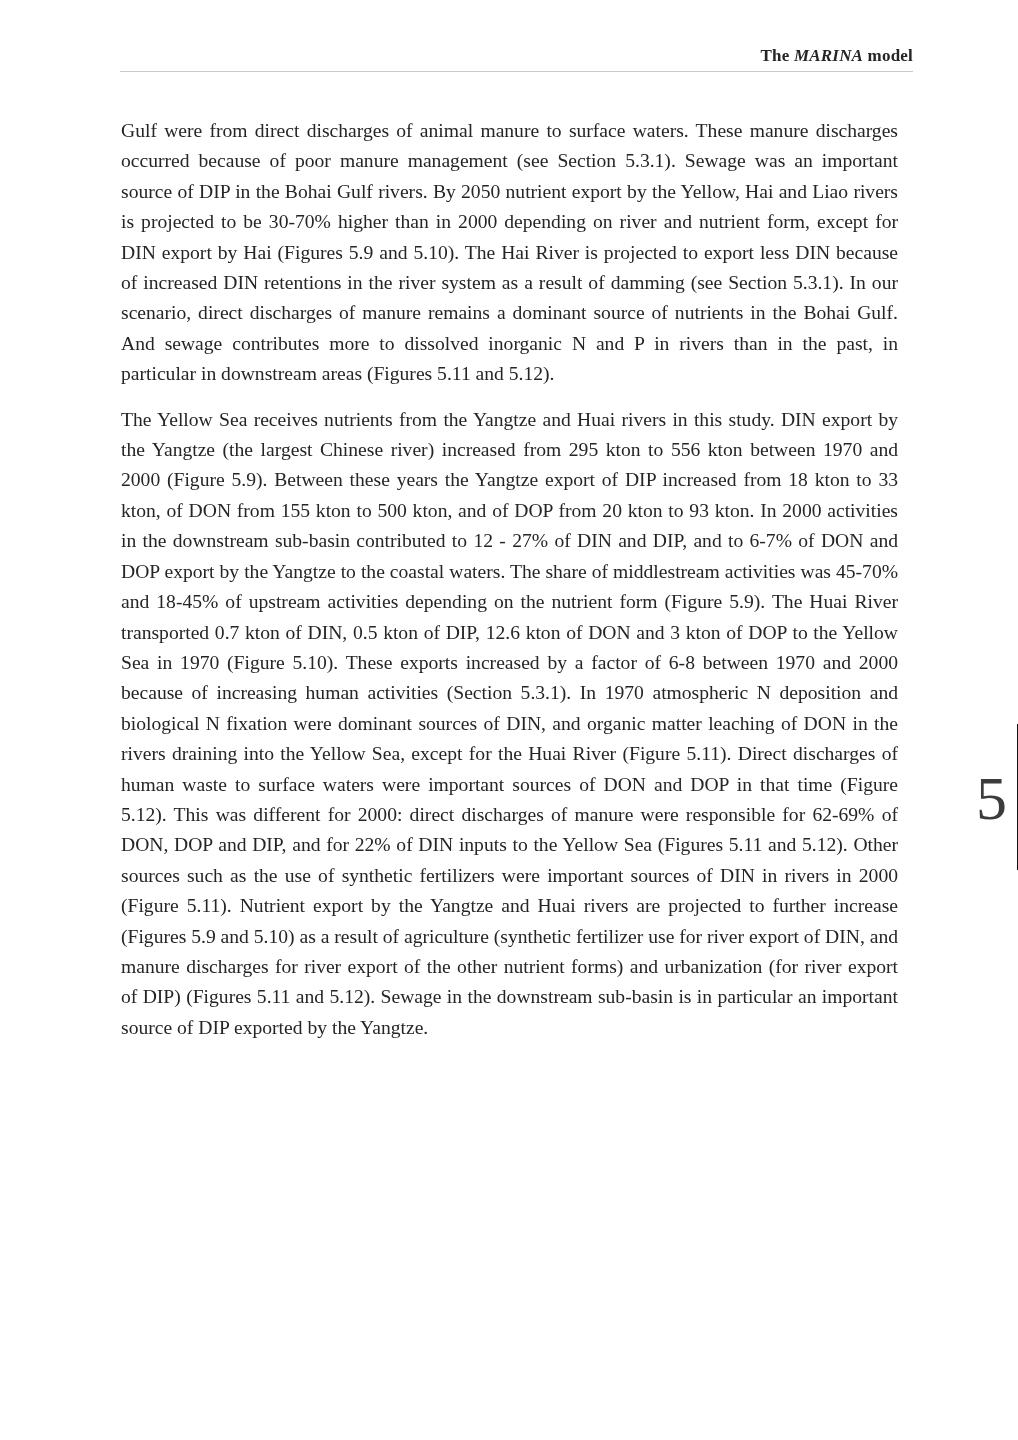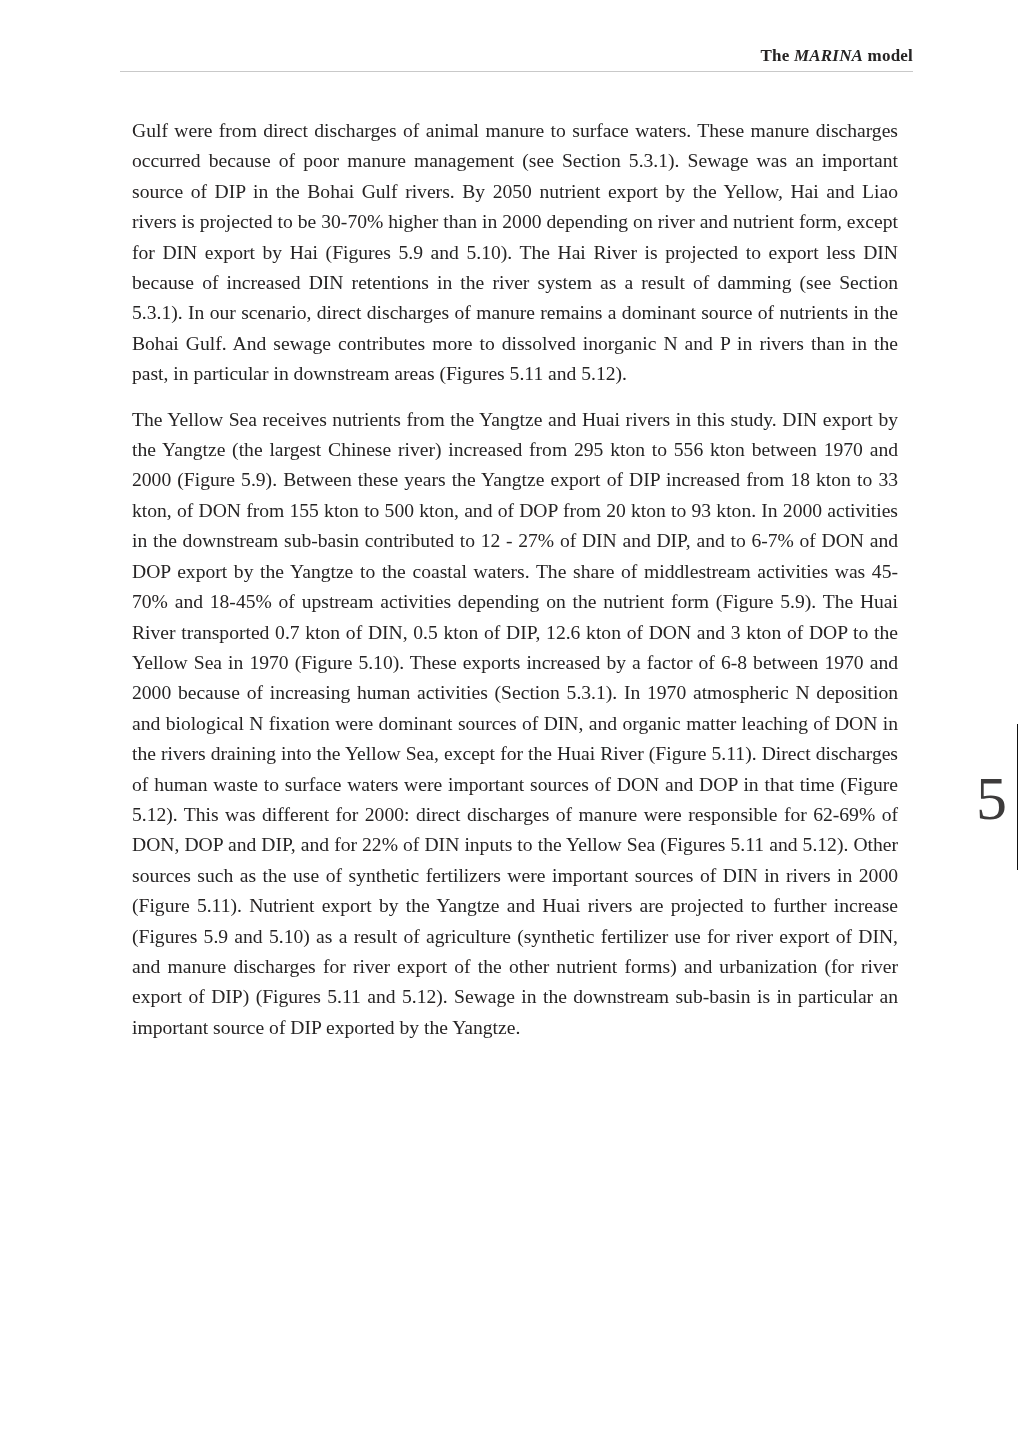--- a/index.html
+++ b/index.html
@@ -42,21 +42,21 @@
   .body-text {
     position: absolute;
     top: 116px;
     left: 120px;
     width: 778px;
     font-size: 19.6px;
     line-height: 30.4px;
     text-align: justify;
   }
   .body-text p {
-    margin: 0 0 15px 12px;
+    margin: 0 0 15px 1px;
   }
   .chapter-tab {
     position: absolute;
     top: 724px;
     right: 0;
     width: 17px;
     height: 146px;
     background: #111111;
   }
   .chapter-number {

